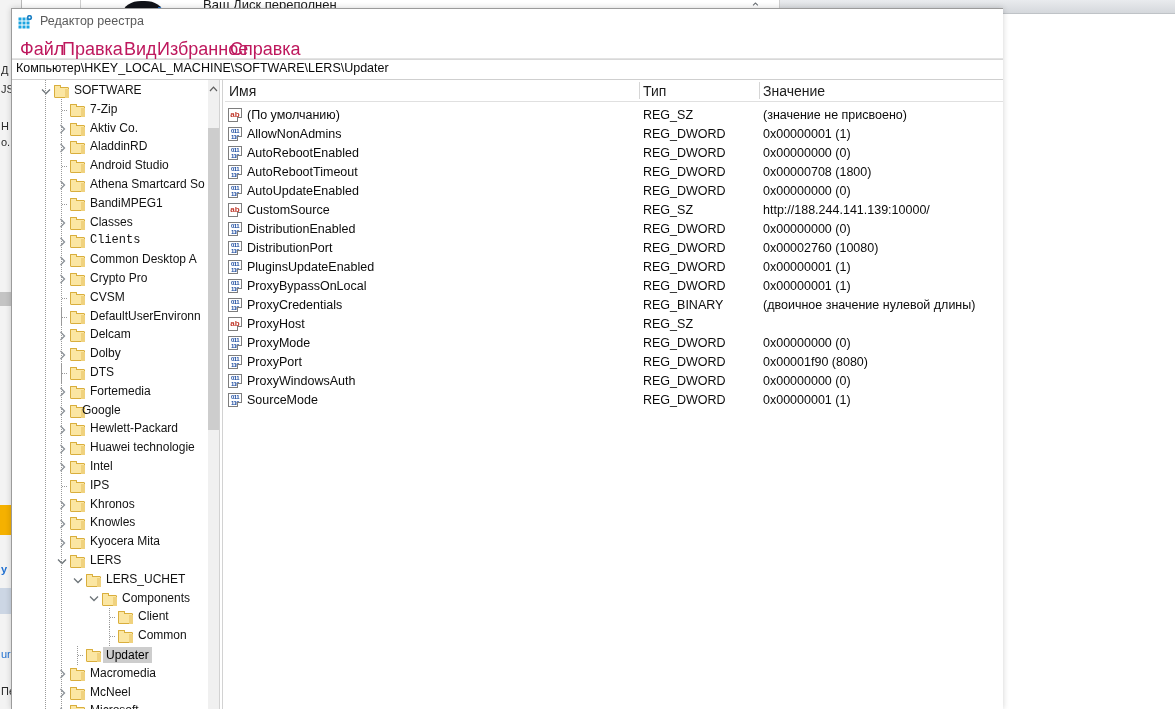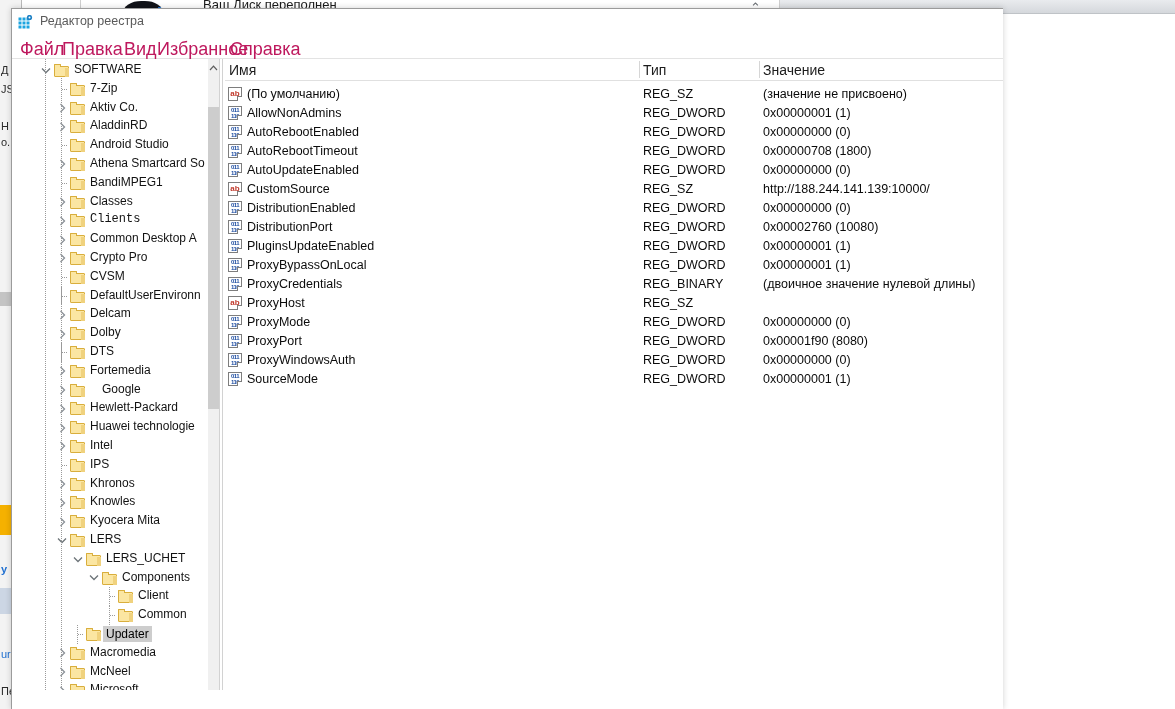--- a/index.html
+++ b/index.html
@@ -260,20 +260,23 @@
     </div>
 
     <div class="menubar">
       <div class="menu-item" style="left:6px;">Файл</div>
       <div class="menu-item" style="left:48px;">Правка</div>
       <div class="menu-item" style="left:110px;">Вид</div>
       <div class="menu-item" style="left:143px;">Избранное</div>
       <div class="menu-item" style="left:216px;">Справка</div>
     </div>
 
+    <div class="addressbar">
+      <div class="address-text">Компьютер\HKEY_LOCAL_MACHINE\SOFTWARE\LERS\Updater</div>
+    </div>
 
     <div class="panes">
 
       <div class="tree-pane">
         <div id="tree-rows">
             <div class="tree-row" style="top: 2px;">
               <div class="tw-expander" style="left: 26px;">
                 <svg width="10" height="7" viewBox="0 0 10 7">
                   <path d="M1 1.5 L5 5.5 L9 1.5" fill="none" stroke="#6d7479" stroke-width="1.3"></path>
                 </svg>
@@ -473,21 +476,21 @@
               <div class="tw-expander" style="left: 42px;">
                 <svg width="7" height="10" viewBox="0 0 7 10">
                   <path d="M1.5 1 L5.5 5 L1.5 9" fill="none" stroke="#8a9097" stroke-width="1.3"></path>
                 </svg>
               </div>
               <div class="folder" style="left: 58px;">
                 <div class="fb"></div>
                 <div class="ft"></div>
                 <div class="fsh"></div>
               </div>
-              <div class="tree-label" style="left: 90px;">Google</div>
+              <div class="tree-label" style="left: 70px;">Google</div>
             </div>
             <div class="tree-row" style="top: 340.4px;">
               <div class="tw-expander" style="left: 42px;">
                 <svg width="7" height="10" viewBox="0 0 7 10">
                   <path d="M1.5 1 L5.5 5 L1.5 9" fill="none" stroke="#8a9097" stroke-width="1.3"></path>
                 </svg>
               </div>
               <div class="folder" style="left: 58px;">
                 <div class="fb"></div>
                 <div class="ft"></div>

